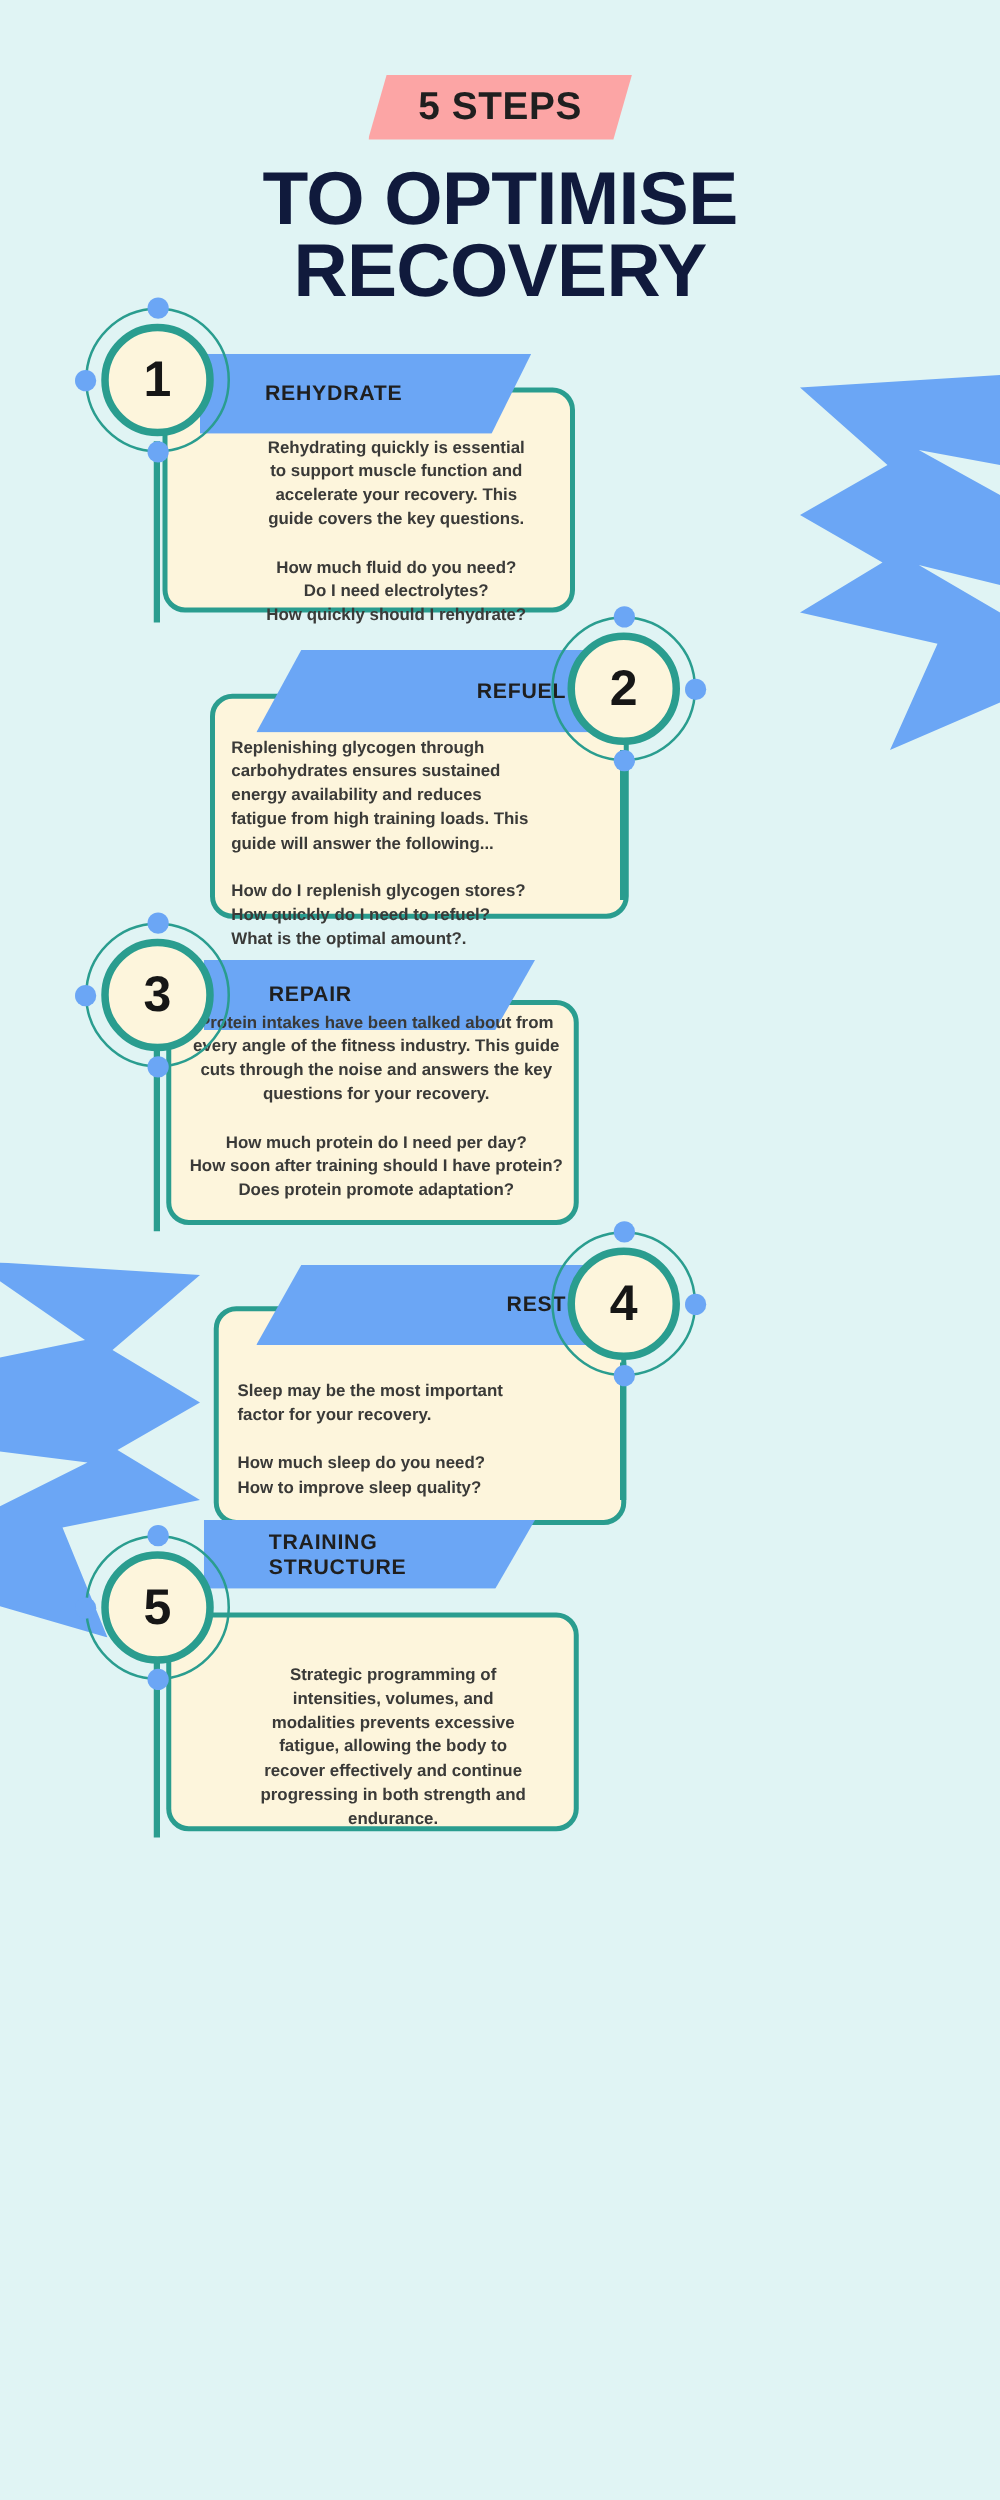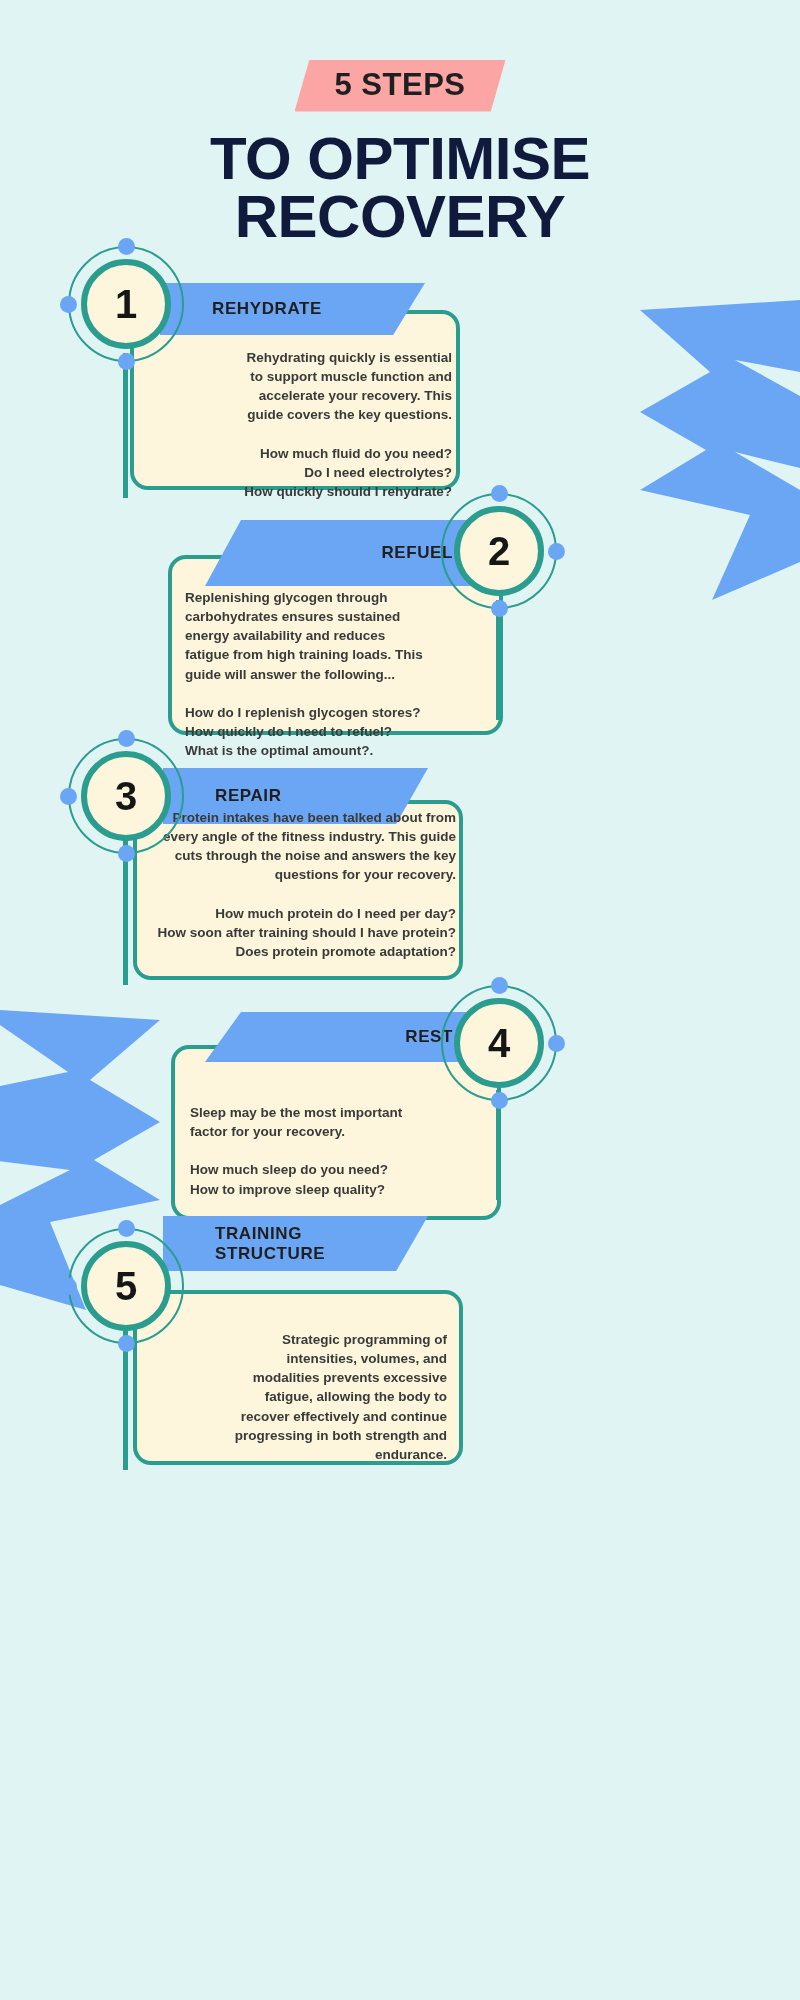--- a/index.html
+++ b/index.html
@@ -77,21 +77,21 @@
   }
 
   .card-body {
     position:absolute;
     color:#3a3a38;
     font-size:13.5px;
     font-weight:bold;
     line-height:1.42;
     white-space:pre-line;
   }
-  .card-body.al-left  { text-align:right; }
+  .card-body.al-left  { text-align:center; }
   .card-body.al-right { text-align:left; }
 
   
   .badge { position:absolute; width:116px; height:116px; }
   .badge .outer-ring {
     position:absolute; left:0; top:0; width:116px; height:116px;
     border:2.5px solid #2a9d8f; border-radius:50%;
   }
   .badge .inner-ring {
     position:absolute; left:13px; top:13px; width:90px; height:90px;
@@ -135,21 +135,21 @@
 </div>
 
 <div class="zig" style="left:-10px; top:1010px;">
   <svg width="170" height="300" viewBox="0 0 170 300">
     <path d="M170 10 L10 0 L0 8 L78 62 L0 78 L0 150 L80 160 L0 200 L0 272 L96 300 L60 212 L170 190 L104 150 L170 112 L100 70 Z" fill="#6ba6f5"></path>
   </svg>
 </div>
 
 <div class="step">
   <div class="card" style="left:130px; top:310px; width:330px; height:180px;"></div>
-  <div class="banner left" style="left:160px; top:283px; width:265px; height:52px;">
+  <div class="banner left" style="left:160px; top:283px; width:265px; height:64px;">
     <span>REHYDRATE</span>
   </div>
   <div class="card-body al-left" style="left:182px; top:348px; width:270px;">Rehydrating quickly is essential
 to support muscle function and
 accelerate your recovery. This
 guide covers the key questions.
 
 How much fluid do you need?
 Do I need electrolytes?
 How quickly should I rehydrate?</div>
@@ -211,21 +211,21 @@
       <span class="num">3</span>
     </div>
     <div class="dot top"></div>
     <div class="dot left"></div>
     <div class="dot bottom"></div>
   </div>
 </div>
 
 <div class="step">
   <div class="card" style="left:171px; top:1045px; width:330px; height:175px;"></div>
-  <div class="banner right" style="left:205px; top:1012px; width:300px; height:50px;justify-content:flex-end;">
+  <div class="banner right" style="left:205px; top:1012px; width:300px; height:64px;justify-content:flex-end;">
     <span>REST</span>
   </div>
   <div class="card-body al-right" style="left:190px; top:1103px; width:253px;">Sleep may be the most important
 factor for your recovery.
 
 How much sleep do you need?
 How to improve sleep quality?</div>
   <div class="connector" style="left:496px; top:1090px; height:110px;"></div>
   <div class="badge" style="left:441px; top:985px;">
     <div class="outer-ring"></div>

